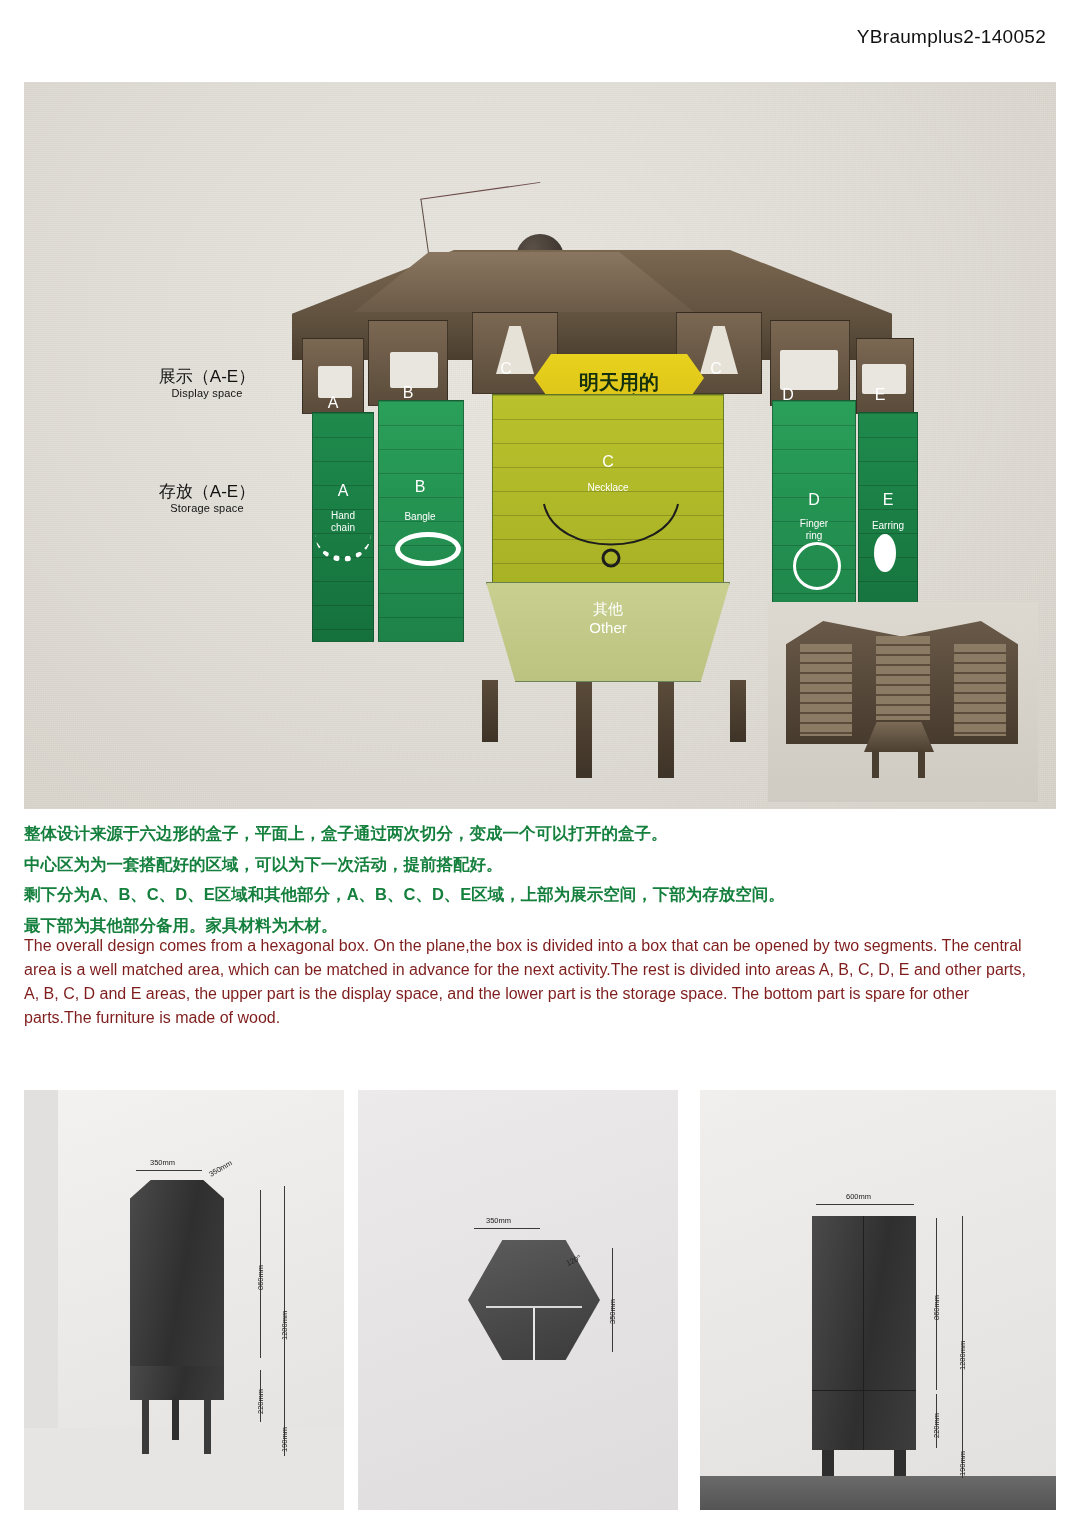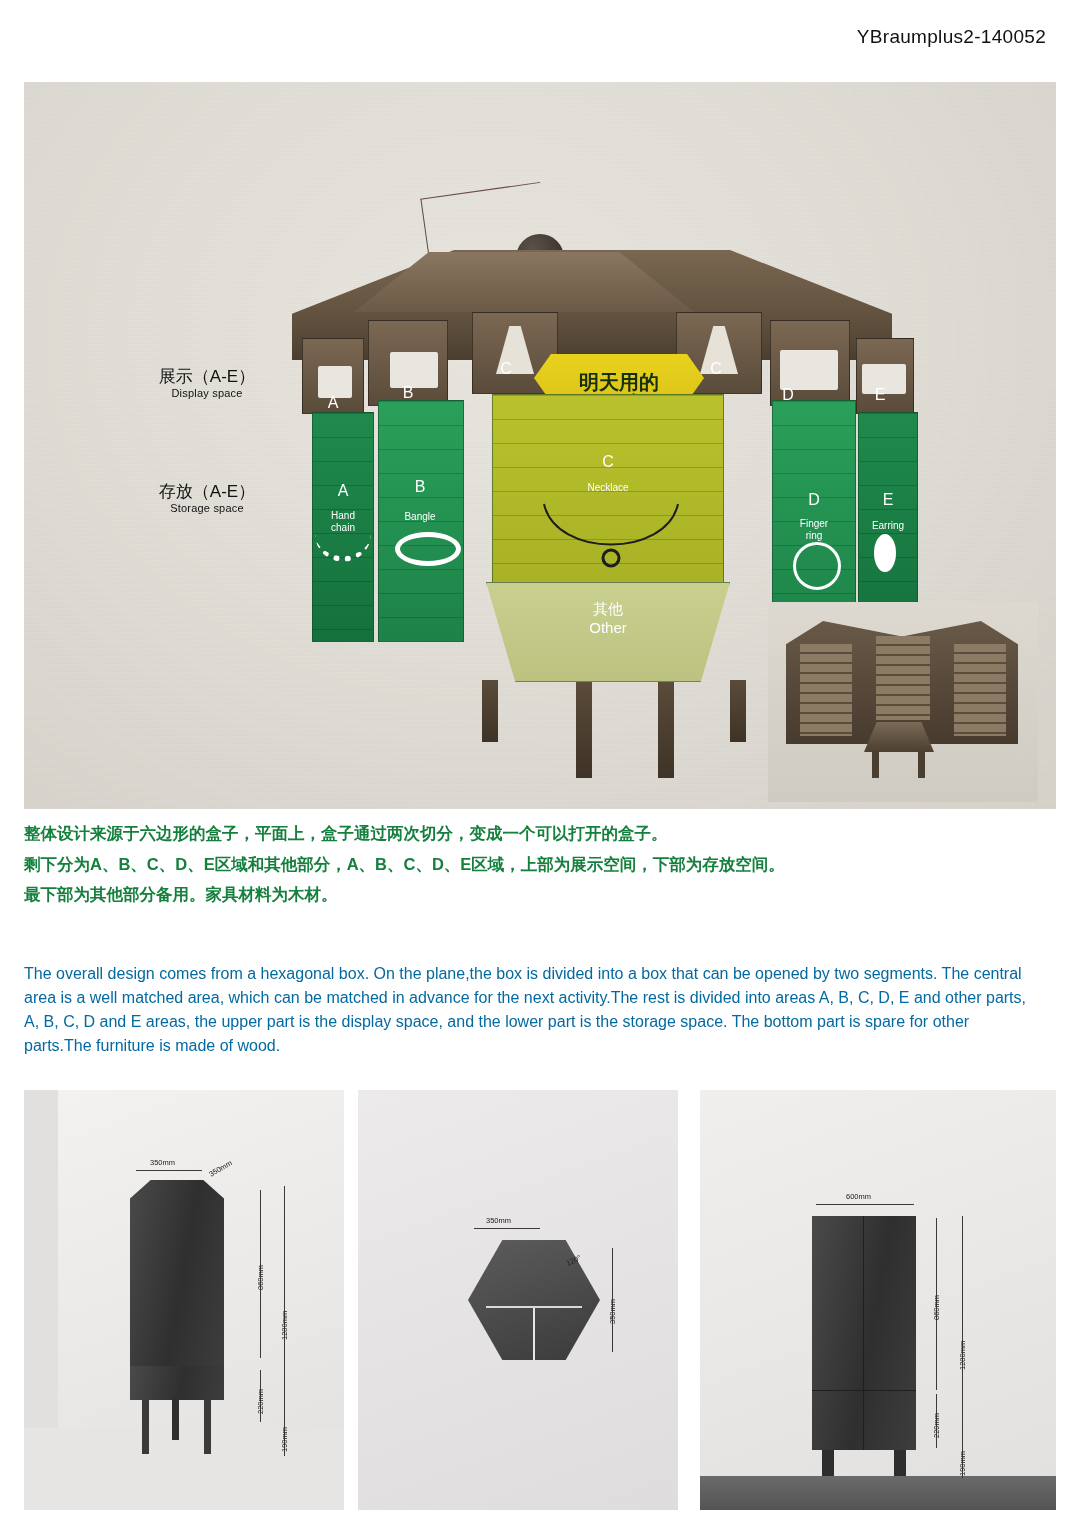--- a/index.html
+++ b/index.html
@@ -146,24 +146,24 @@
   .cn-text {
     position: absolute;
     left: 24px; top: 818px; width: 1010px;
     font-size: 16.5px;
     font-weight: bold;
     line-height: 1.85;
     color: #15803d;
   }
   .en-text {
     position: absolute;
-    left: 24px; top: 962px; width: 1012px;
+    left: 24px; top: 934px; width: 1012px;
     font-size: 16px;
     line-height: 1.5;
-    color: #0369a1;
+    color: #7f1d1d;
   }
 
   
   .shot {
     position: absolute;
     top: 1090px;
     background: #eceaea;
     overflow: hidden;
   }
   #shot-1 { left: 24px; width: 320px; height: 420px; background: linear-gradient(160deg,#f3f2f1,#e3e1df); }
@@ -307,20 +307,21 @@
         <div style="position:absolute;left:186px;top:42px;width:52px;height:92px;background:repeating-linear-gradient(180deg,#8b7a64 0 8px,#5b4c3c 8px 10px);"></div>
         <div style="position:absolute;left:96px;top:120px;width:70px;height:30px;background:linear-gradient(180deg,#7a6a56,#4c3f31);clip-path:polygon(18% 0,82% 0,100% 100%,0 100%);"></div>
         <div style="position:absolute;left:104px;top:148px;width:7px;height:28px;background:#4a3e30;"></div>
         <div style="position:absolute;left:150px;top:148px;width:7px;height:28px;background:#4a3e30;"></div>
       </div>
     </div>
   </div>
 
   <div class="cn-text">
     <div>整体设计来源于六边形的盒子，平面上，盒子通过两次切分，变成一个可以打开的盒子。</div>
+    <div>中心区为为一套搭配好的区域，可以为下一次活动，提前搭配好。</div>
     <div>剩下分为A、B、C、D、E区域和其他部分，A、B、C、D、E区域，上部为展示空间，下部为存放空间。</div>
     <div>最下部为其他部分备用。家具材料为木材。</div>
   </div>
 
   <div class="en-text">The overall design comes from a hexagonal box. On the plane,the box is divided into a box that can be opened by two segments. The central area is a well matched area, which can be matched in advance for the next activity.The rest is divided into areas A, B, C, D, E and other parts, A, B, C, D and E areas, the upper part is the display space, and the lower part is the storage space. The bottom part is spare for other parts.The furniture is made of wood.</div>
 
   <div class="shot" id="shot-1">
     <div style="position:absolute;left:0;top:0;width:34px;height:420px;background:#e2e0de;"></div>
     <div style="position:absolute;left:0;bottom:0;width:320px;height:82px;background:#e7e5e3;"></div>
     <div class="box-3d" style="left:106px;top:90px;width:94px;height:186px;clip-path:polygon(0 10%,22% 0,78% 0,100% 10%,100% 100%,0 100%);"></div>

